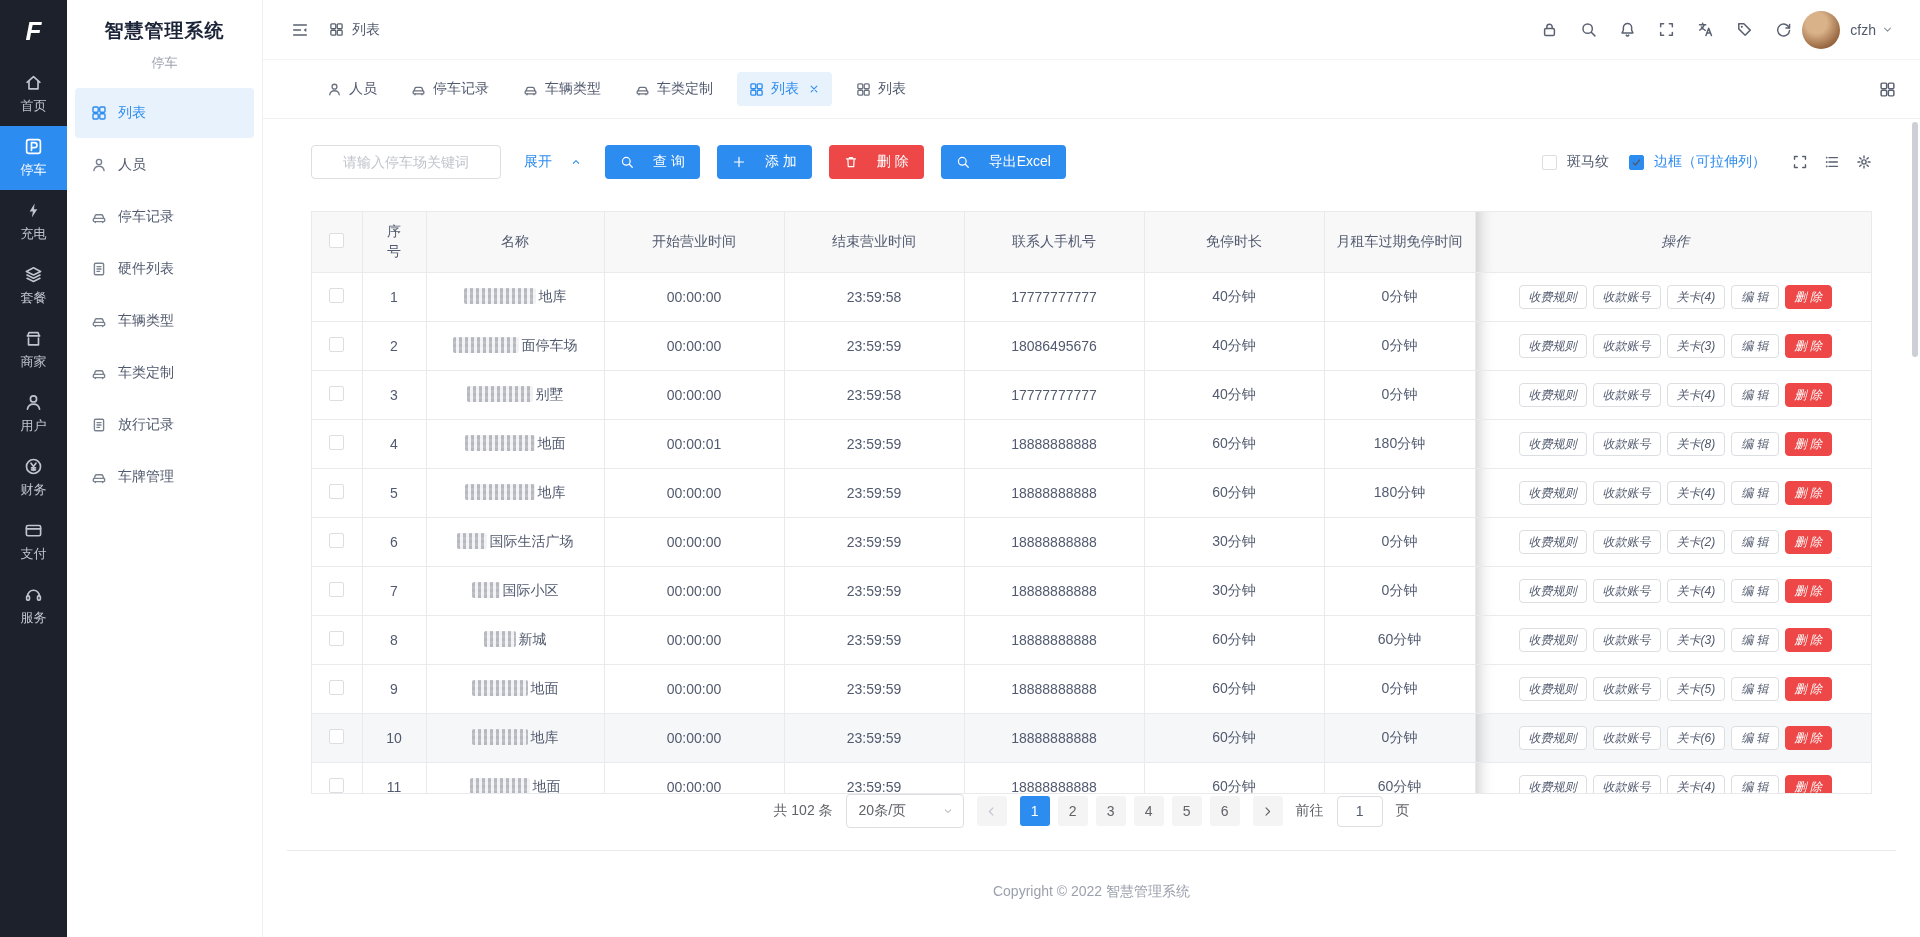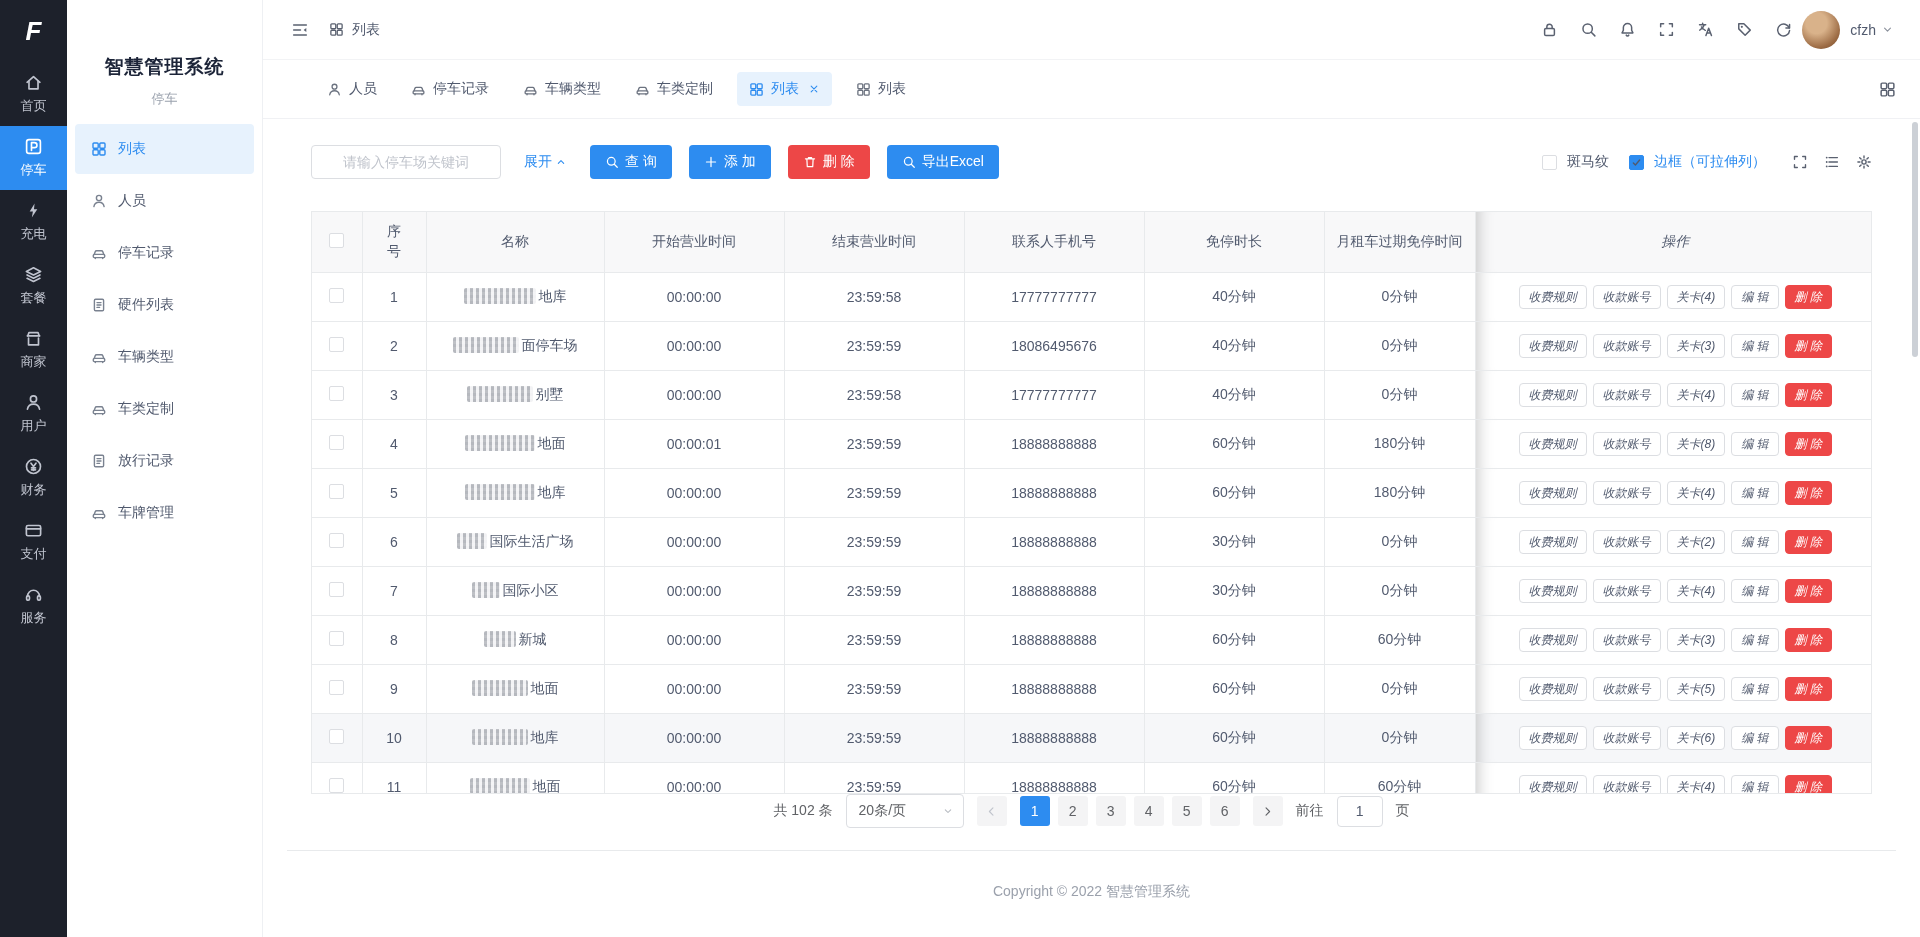--- a/index.html
+++ b/index.html
@@ -13,21 +13,21 @@
 
   
   .rail { width:67px; background:#1d212b; color:#c0c4cf; display:flex; flex-direction:column; flex-shrink:0; }
   .logo { height:62px; display:flex; align-items:center; justify-content:center; color:#fff; font-size:26px; font-weight:bold; font-style:italic; cursor:pointer; }
   .rail-item { height:64px; display:flex; flex-direction:column; align-items:center; justify-content:center; gap:5px; font-size:13px; cursor:pointer; }
   .rail-item .icn { width:19px; height:19px; }
   .rail-item.active { background:var(--accent); color:#fff; }
 
   
   .sidebar { width:196px; background:#fff; border-right:1px solid #eef0f3; flex-shrink:0; padding-top:18px; }
-  .side-title { text-align:center; font-size:19px; font-weight:bold; color:#1c2438; letter-spacing:1px;margin-top:36px; }
+  .side-title { text-align:center; font-size:19px; font-weight:bold; color:#1c2438; letter-spacing:1px; }
   .side-sub { text-align:center; font-size:13px; color:#9aa1ad; margin-top:10px; margin-bottom:16px; }
   .side-item { height:50px; margin:2px 8px; border-radius:4px; display:flex; align-items:center; gap:11px; padding:0 16px; font-size:14px; color:#515a6e; cursor:pointer; }
   .side-item .icn { width:16px; height:16px; color:#7a8290; }
   .side-item.active { background:#e7f2fd; color:var(--accent); }
   .side-item.active .icn { color:var(--accent); }
 
   
   .main { flex:1; min-width:0; display:flex; flex-direction:column; }
   .topbar { height:60px; flex:none; display:flex; align-items:center; padding:0 26px 0 28px; border-bottom:1px solid #f2f3f5; }
   .hicon { width:17px; height:17px; color:#5a6170; cursor:pointer; }
@@ -48,23 +48,23 @@
   .tab.active { background:#e7f2fd; color:var(--accent); padding:8px 12px; }
   .tab.active .icn { color:var(--accent); }
   .tab-close { width:12px; height:12px; display:inline-flex; margin-left:2px; color:var(--accent); cursor:pointer; }
   .tabbar .opts { margin-left:auto; }
 
   
   .content { flex:1; min-width:0; padding:26px 48px 0; position:relative; }
   .toolbar { display:flex; align-items:center; margin-bottom:32px; gap:17px; }
   .search-input { width:190px; height:34px; border:1px solid #dcdee2; border-radius:4px; padding:0 10px; font-size:14px; color:#515a6e; outline:none; font-family:inherit;text-align:center; }
   .search-input::placeholder { color:#c0c4cc; }
-  .link-expand { display:inline-flex; align-items:center; gap:3px; color:var(--accent); font-size:14px; cursor:pointer; margin:0 6px; }
+  .link-expand { display:inline-flex; align-items:center; gap:18px; color:var(--accent); font-size:14px; cursor:pointer; margin:0 6px; }
   .link-expand .icn { width:12px; height:12px; }
-  .btn { height:34px; border:none; border-radius:4px; padding:0 15px; display:inline-flex; align-items:center; gap:6px; font-size:14px; color:#fff; cursor:pointer; font-family:inherit; white-space:nowrap; }
+  .btn { height:34px; border:none; border-radius:4px; padding:0 15px; display:inline-flex; align-items:center; gap:19px; font-size:14px; color:#fff; cursor:pointer; font-family:inherit; white-space:nowrap; }
   .btn .icn { width:14px; height:14px; }
   .btn.blue { background:var(--accent); }
   .btn.red { background:var(--danger); }
   .toolbar-right { margin-left:auto; display:flex; align-items:center; gap:10px; }
   .cb { width:15px; height:15px; border:1px solid #dcdee2; border-radius:2px; background:#fff; display:inline-flex; align-items:center; justify-content:center; cursor:pointer; flex:none; }
   .cb.checked { background:var(--accent); border-color:var(--accent); }
   .cb svg { width:11px; height:11px; }
   .cb-label { font-size:14px; color:#515a6e; margin-right:10px; white-space:nowrap; }
   .cb-label.accent { color:var(--accent); }
   .toolbar-right .hicon { width:16px; height:16px; margin-left:6px; }

